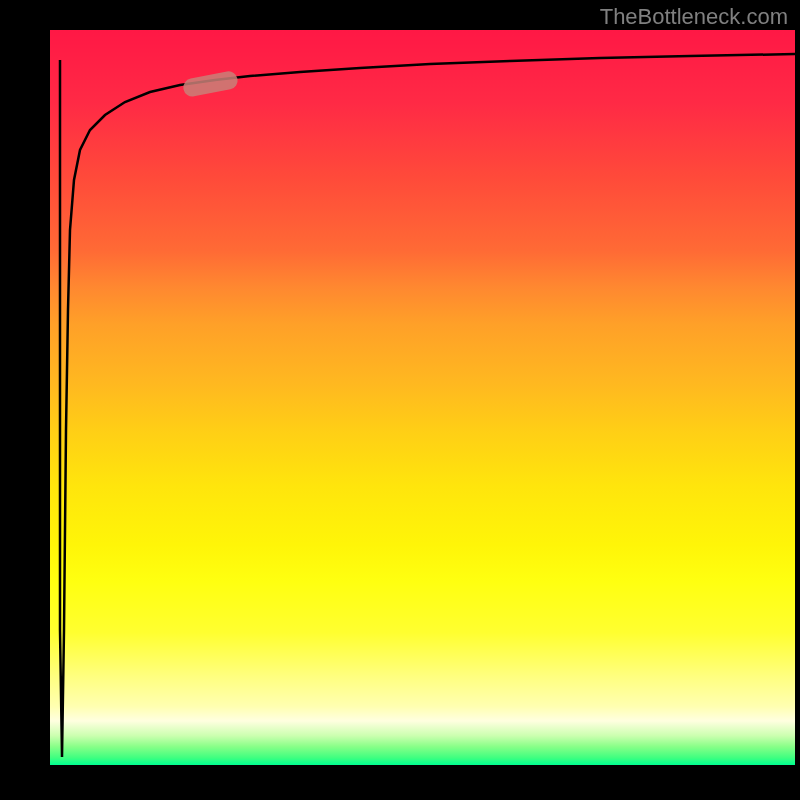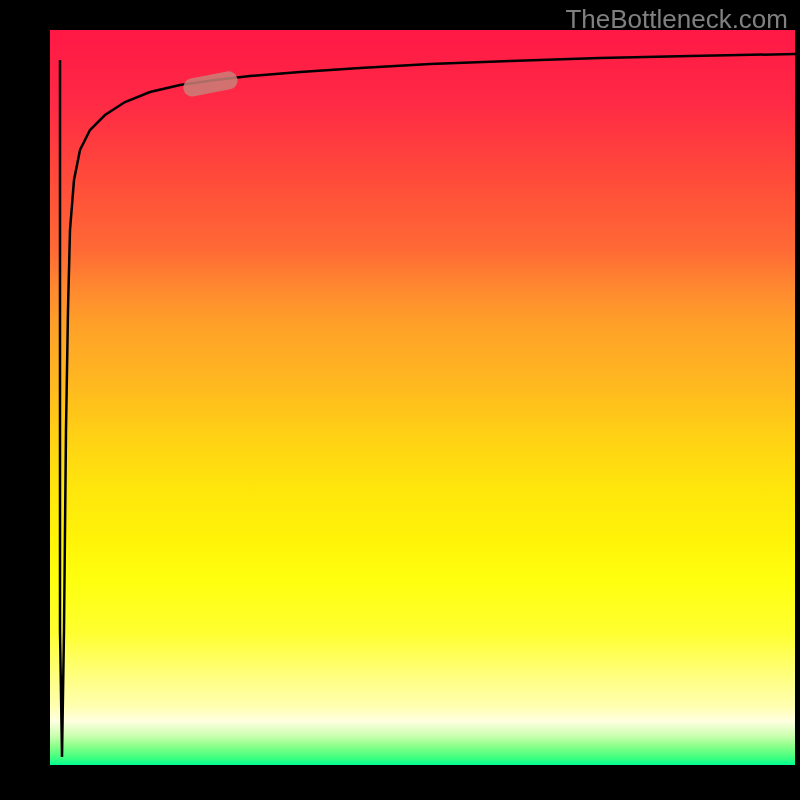--- a/index.html
+++ b/index.html
@@ -12,21 +12,21 @@
       height: 800px;
       background: #000;
       position: relative;
       font-family: Arial, sans-serif;
     }
     .watermark {
       position: absolute;
       top: 4px;
       right: 12px;
       color: #808080;
-      font-size: 26px;
+      font-size: 22px;
       z-index: 10;
       margin-left: 48px;
     }
     .plot-area {
       position: absolute;
       left: 50px;
       top: 30px;
       width: 745px;
       height: 735px;
       background: linear-gradient(to bottom,

